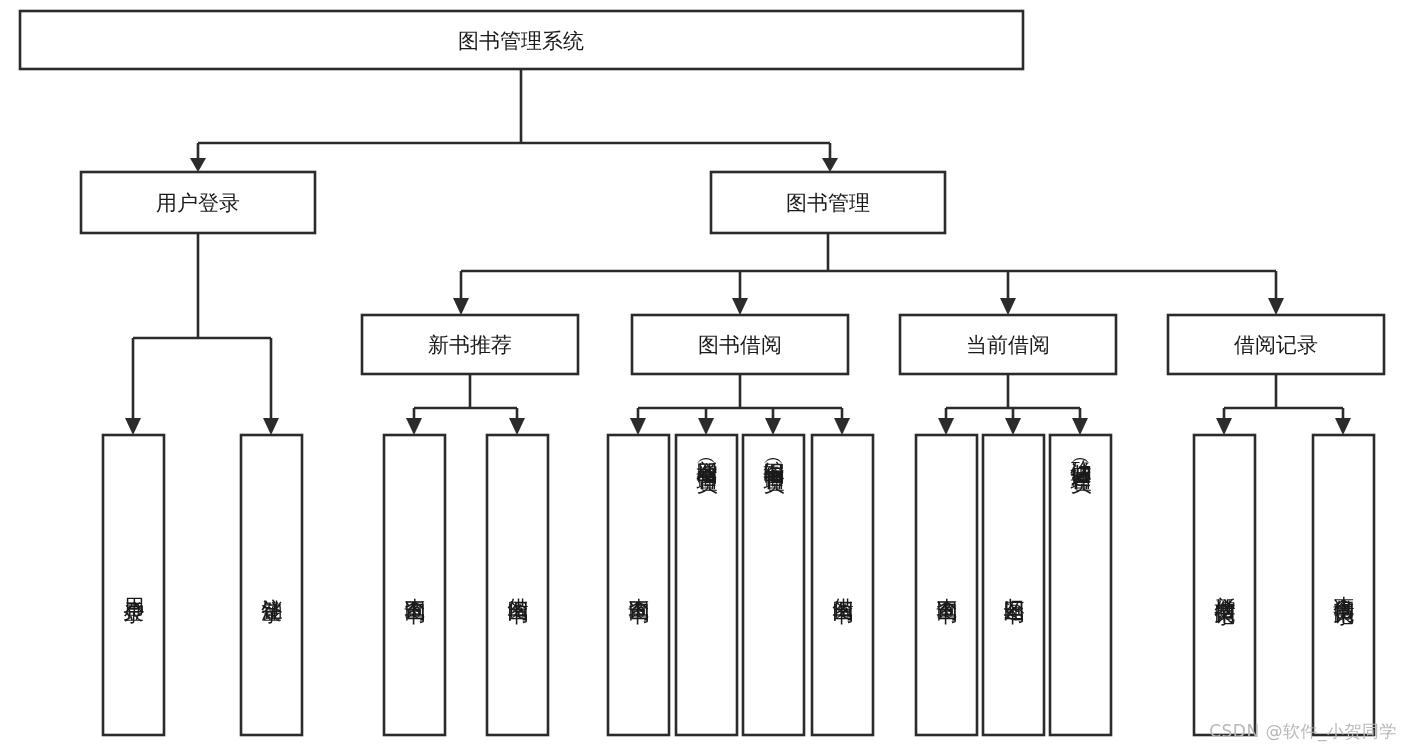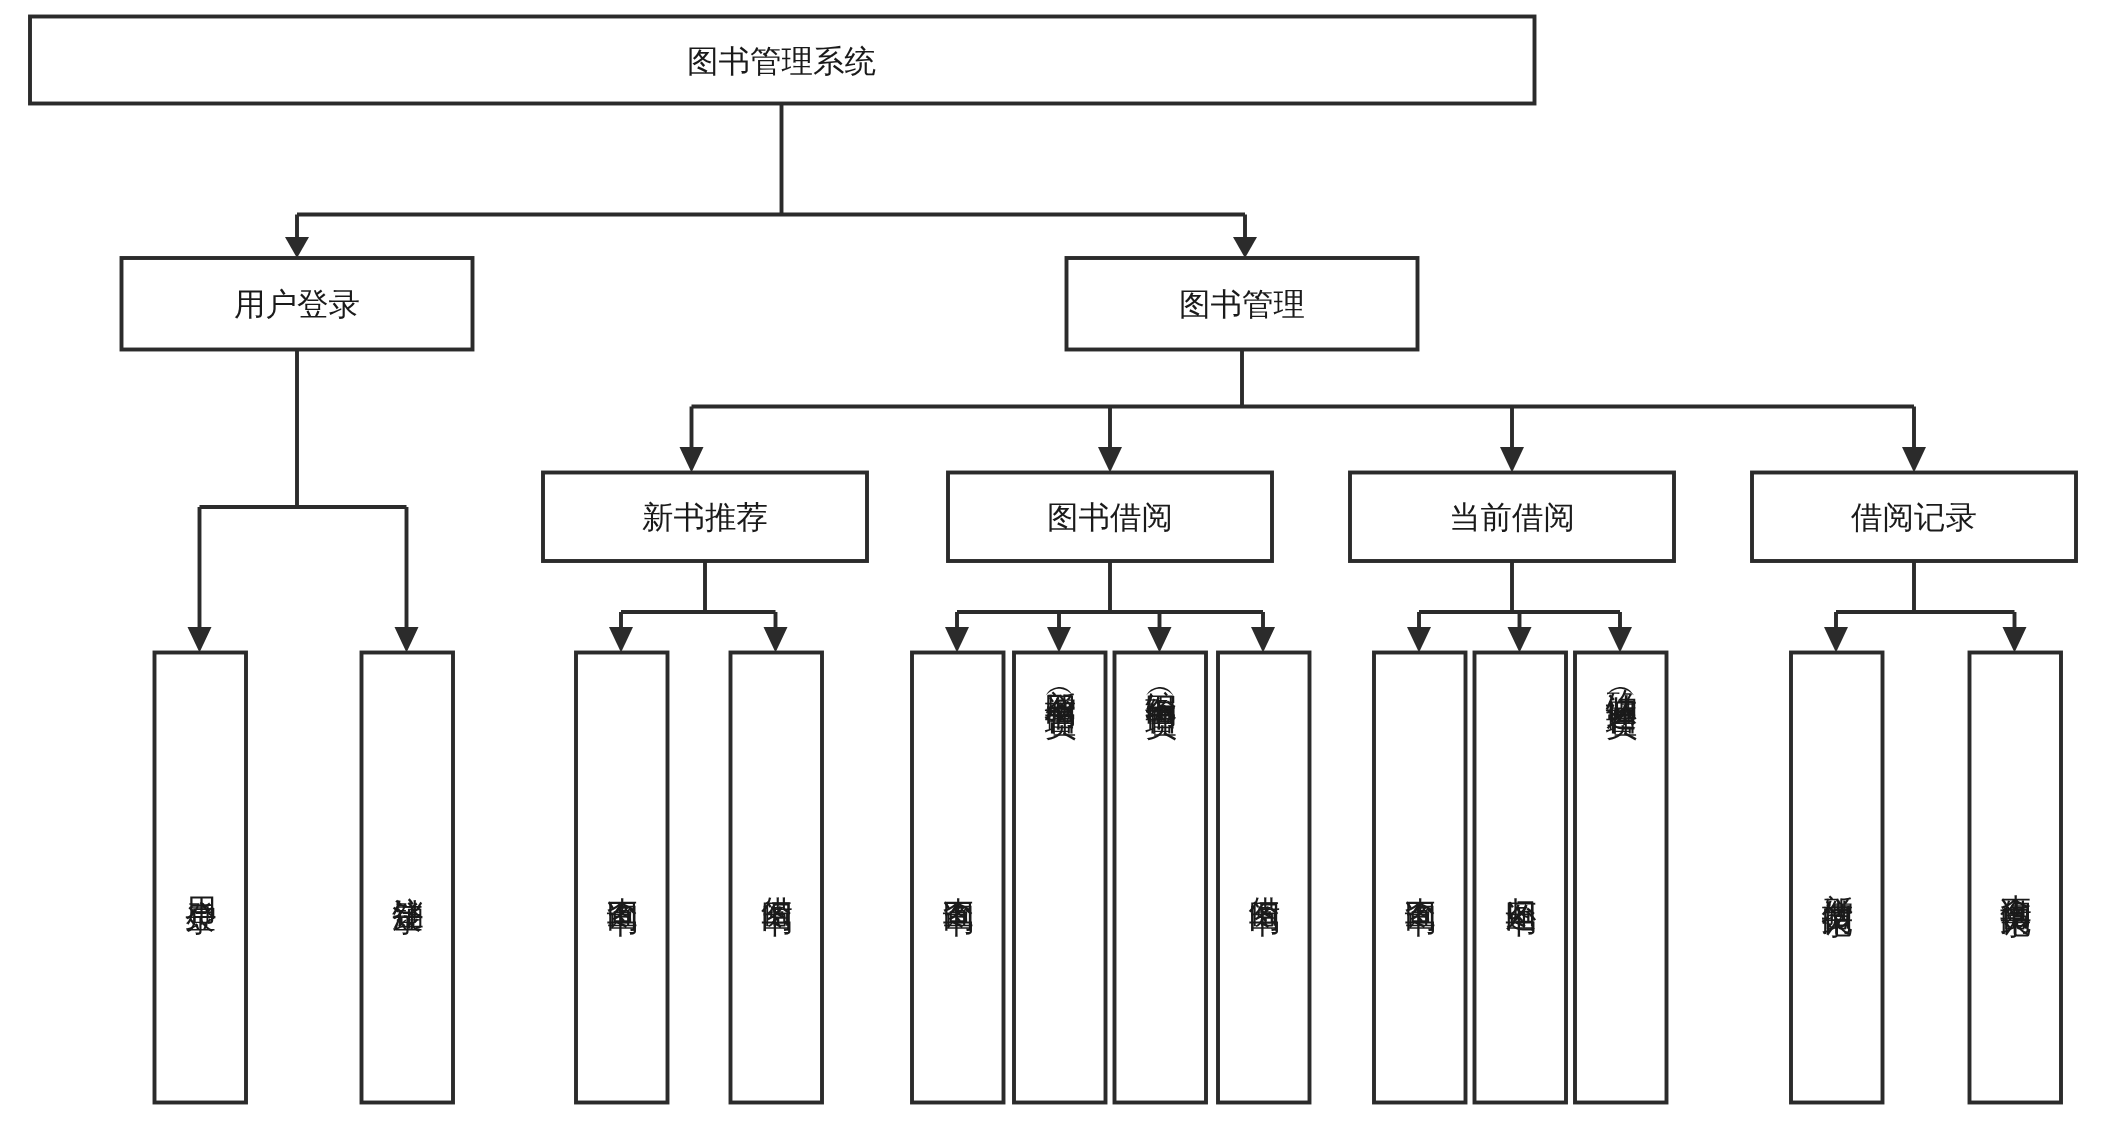--- a/index.html
+++ b/index.html
@@ -250,14 +250,15 @@
   </div>
 
   <div class="vlabel-wrap" style="left:1194px; top:435px; width:61px; height:300px;">
     <span class="vlabel">新增借阅记录</span>
   </div>
 
   <div class="vlabel-wrap" style="left:1313px; top:435px; width:61px; height:300px;">
     <span class="vlabel">查询借阅记录</span>
   </div>
 
+  <div class="watermark">CSDN @软件_小贺同学</div>
 
 </div>
 
 </body></html>

